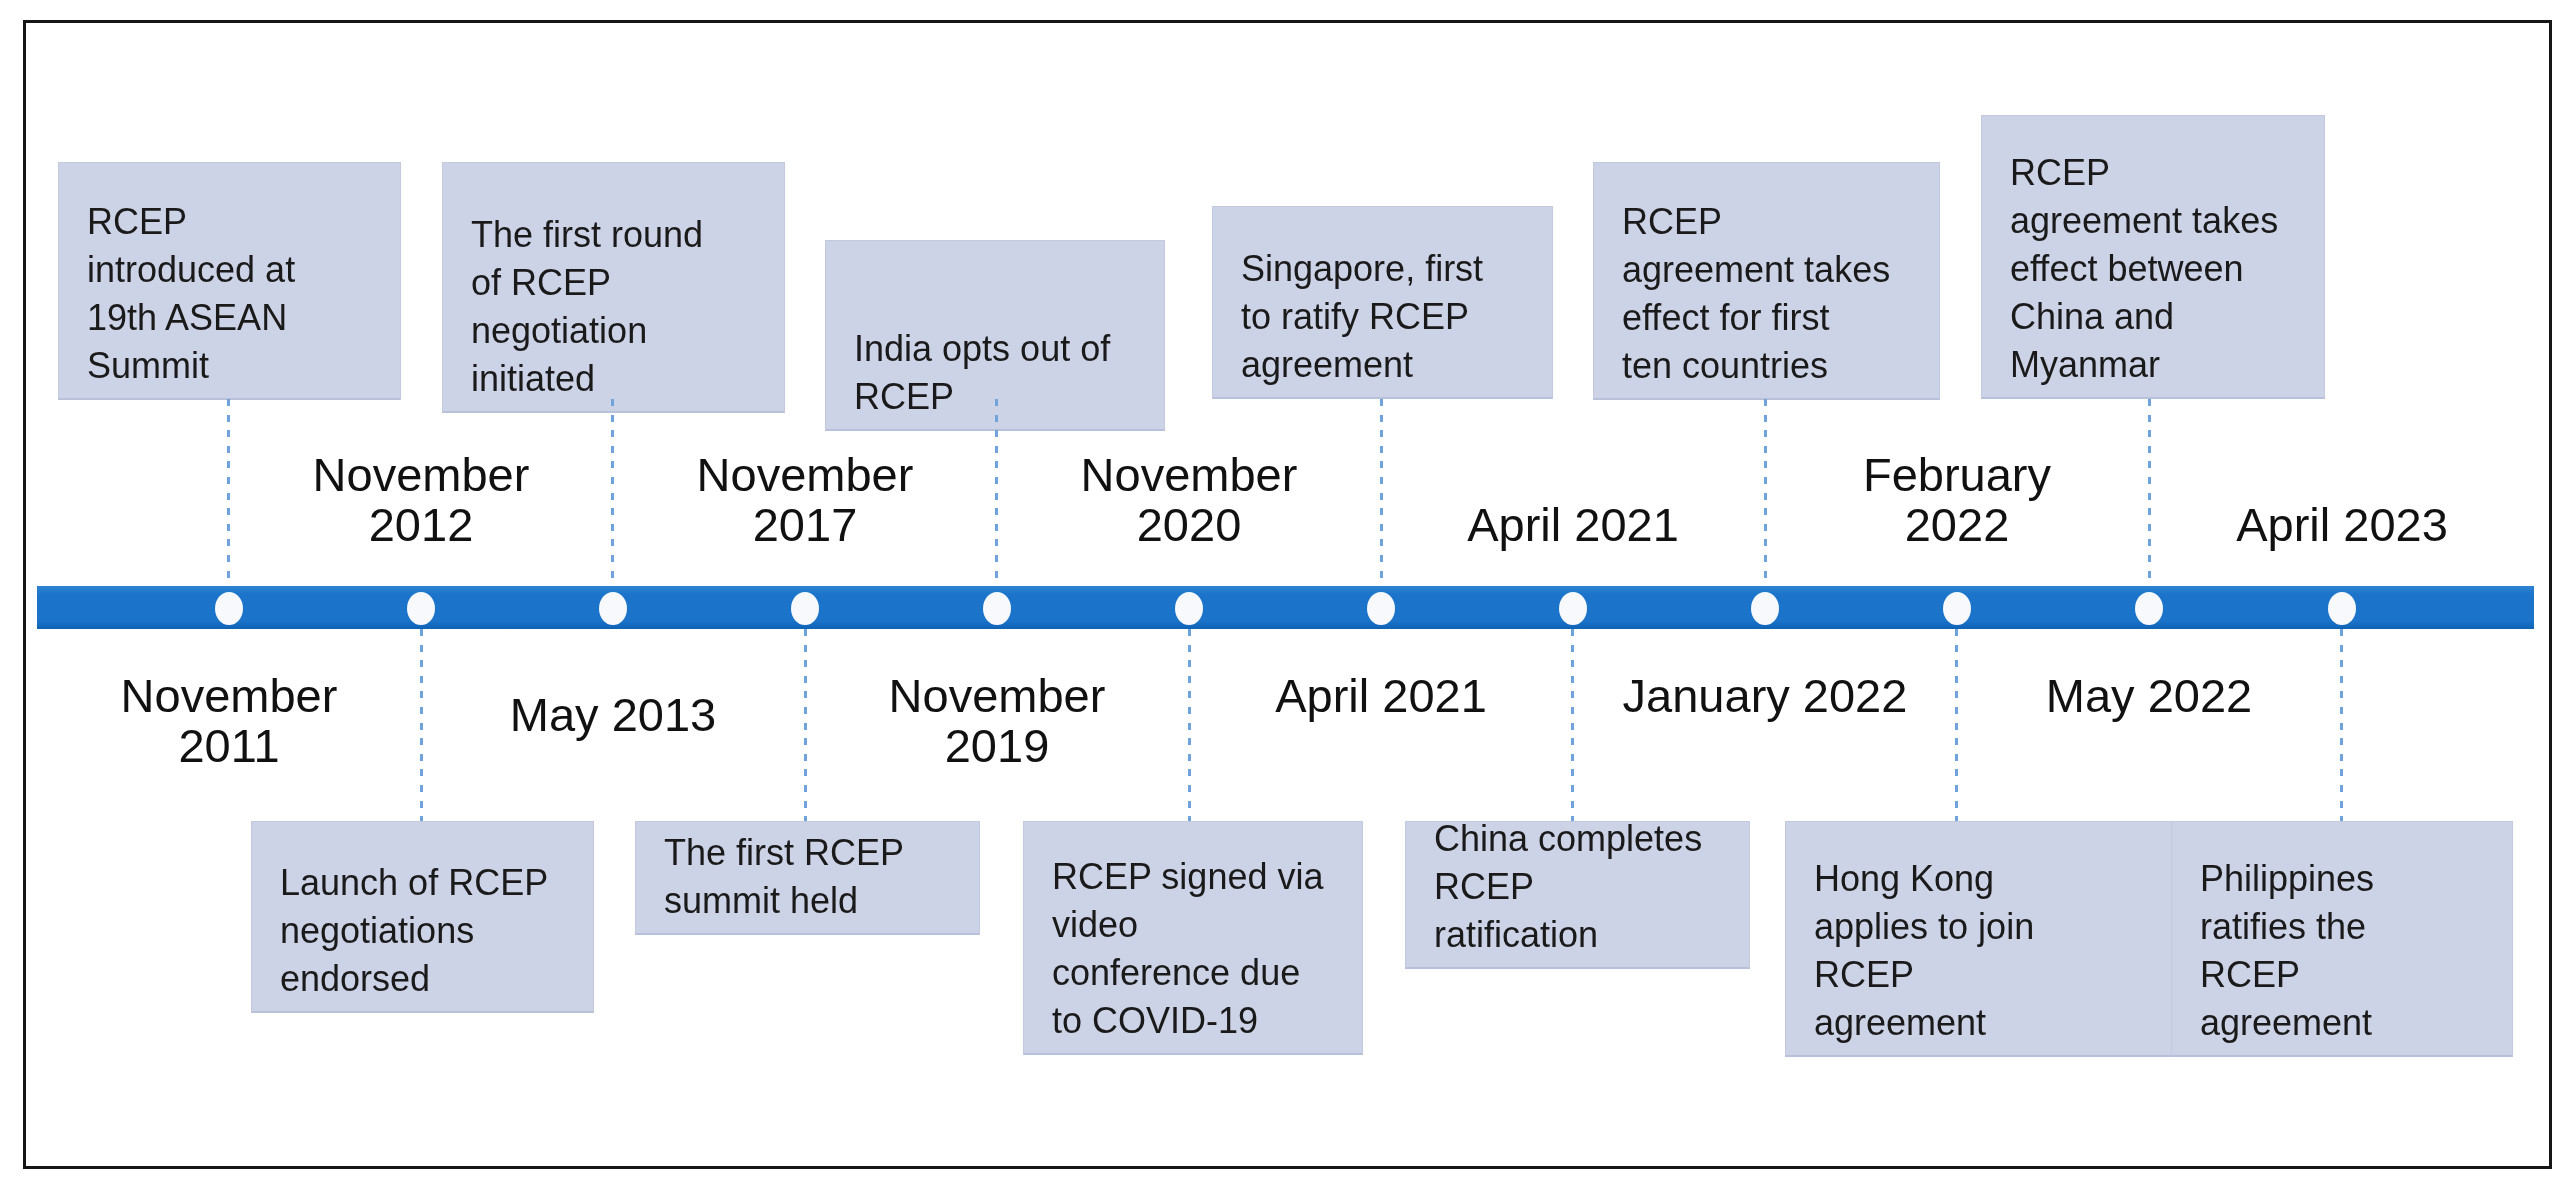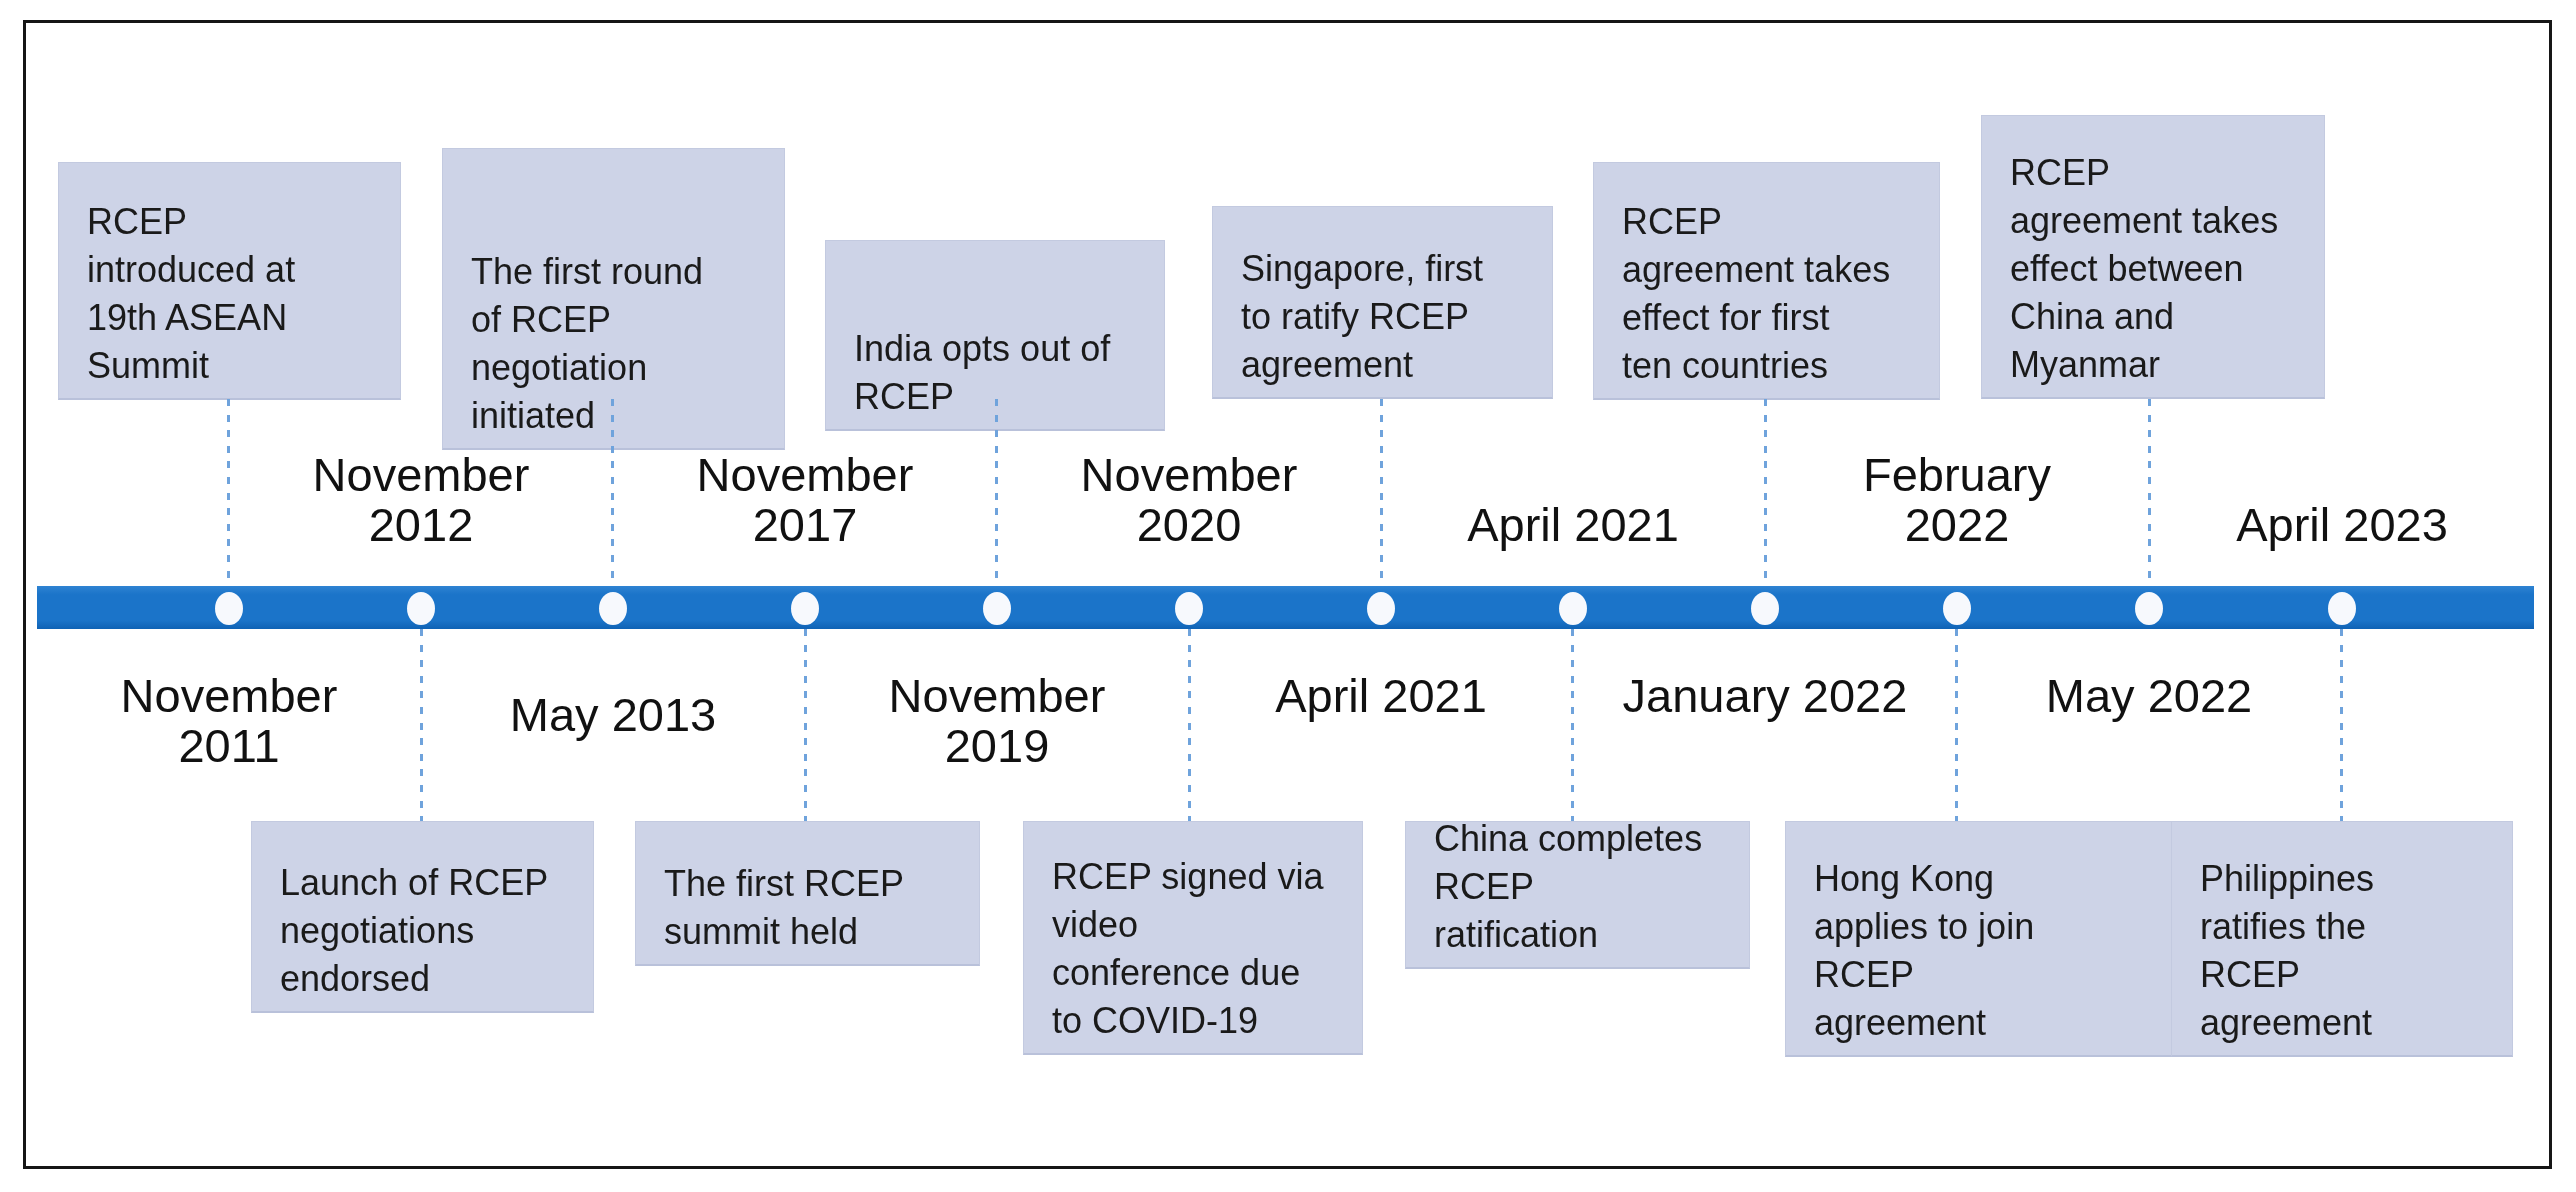--- a/index.html
+++ b/index.html
@@ -78,35 +78,35 @@
 2012</div>
     <div class="connector" style="left:420px;top:629px;height:192px"></div>
     <div class="evt-box" style="left:251px;top:821px;width:343px;height:192px">
       <div class="evt-text">Launch of RCEP
 negotiations
 endorsed</div>
     </div>
   </div>
 
   <div>
-    <div class="evt-box" style="left:442px;top:148px;width:343px;height:302px">
+    <div class="evt-box" style="left:442px;top:162px;width:343px;height:251px">
       <div class="evt-text">The first round
 of RCEP
 negotiation
 initiated</div>
     </div>
     <div class="connector" style="left:611px;top:399px;height:187px"></div>
     <div class="date" style="left:434px;top:690px">May 2013</div>
   </div>
 
   <div>
     <div class="date" style="left:626px;top:450px">November
 2017</div>
     <div class="connector" style="left:804px;top:629px;height:192px"></div>
-    <div class="evt-box" style="left:635px;top:821px;width:345px;height:145px">
+    <div class="evt-box" style="left:635px;top:821px;width:345px;height:114px">
       <div class="evt-text">The first RCEP
 summit held</div>
     </div>
   </div>
 
   <div>
     <div class="evt-box" style="left:825px;top:240px;width:340px;height:191px">
       <div class="evt-text">India opts out of
 RCEP</div>
     </div>

